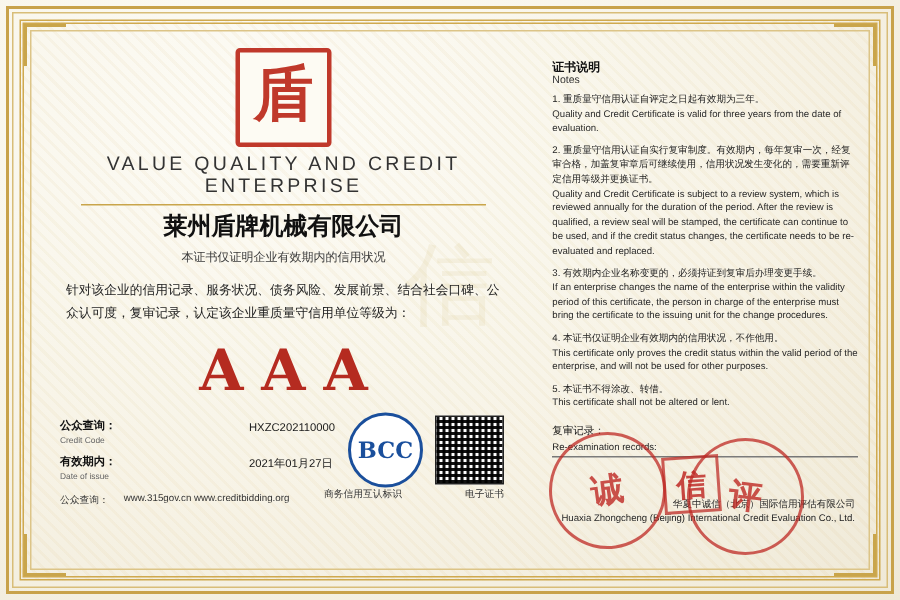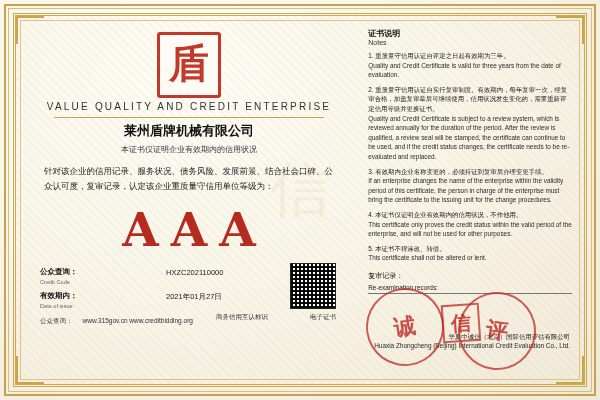--- a/index.html
+++ b/index.html
@@ -73,40 +73,40 @@
     font-size:40px;line-height:52px;font-weight:bold;
     color:#c0392b;
   }
   h1.title{
     margin:4px 0 0 0;
     font-family:"DejaVu Serif",serif;
     font-size:25px;letter-spacing:1px;font-weight:bold;
     color:#1a1a1a;
   }
   .title-en{
-    margin-top:3px;font-size:10px;letter-spacing:2.2px;color:#333;
+    margin-top:3px;font-size:13px;letter-spacing:2.2px;color:#333;
   }
   .rule{
     width:86%;margin:5px auto 4px auto;height:1px;background:#c9a54b;
   }
   .company{
-    font-size:13px;font-weight:bold;color:#111;margin-top:2px;
+    font-size:16px;font-weight:bold;color:#111;margin-top:2px;
     font-family:Liberation Serif, serif;
   }
   .addr{
     font-size:8px;color:#3a3a3a;margin-top:4px;
   }
   .para{
     margin:9px 12px 0 12px;text-align:left;
     font-size:8.5px;line-height:15px;color:#222;
   }
   .grade{
     margin-top:8px;
     font-family:"DejaVu Serif",serif;
-    font-size:47px;font-weight:bold;color:#b52b20;
+    font-size:38px;font-weight:bold;color:#b52b20;
     letter-spacing:12px;text-indent:12px;
   }
   .fields{
     margin:10px 8px 0 8px;text-align:left;position:relative;
   }
   .field{
     display:flex;align-items:flex-start;margin-bottom:4px;
   }
   .f-label{
     width:78px;flex:0 0 78px;font-size:7px;color:#333;line-height:10px;
@@ -140,21 +140,21 @@
     display:flex;justify-content:space-between;
     font-size:6.5px;color:#333;
   }
   .site-row{
     margin:6px 8px 0 8px;display:flex;gap:10px;
     font-size:6.5px;color:#333;text-align:left;
   }
 
   
   .notes-title{
-    font-size:8px;font-weight:bold;color:#111;
+    font-size:8px;font-weight:bold;color:#111;margin-top:11px;
   }
   .notes-title i{display:block;font-style:normal;font-size:7px;color:#333;font-weight:normal;}
   .note{
     margin-top:5px;font-size:6.4px;line-height:9.6px;color:#222;
   }
   .note .cn{display:block;}
   .note .en{display:block;color:#2a2a2a;}
   .reexam{
     margin-top:8px;font-size:7px;color:#111;
   }
@@ -219,20 +219,21 @@
 
       <div class="company">莱州盾牌机械有限公司</div>
       <div class="addr">本证书仅证明企业有效期内的信用状况</div>
 
       <div class="para">针对该企业的信用记录、服务状况、债务风险、发展前景、结合社会口碑、公众认可度，复审记录，认定该企业重质量守信用单位等级为：</div>
 
       <div class="grade">AAA</div>
 
       <div class="fields">
         <div class="badges">
+          <div class="bcc">BCC</div>
           <div class="qr"></div>
         </div>
 
         <div class="field">
           <div class="f-label">
             <b>公众查询：</b>
             <i>Credit Code</i>
           </div>
           <div class="f-val">HXZC202110000</div>
         </div>

